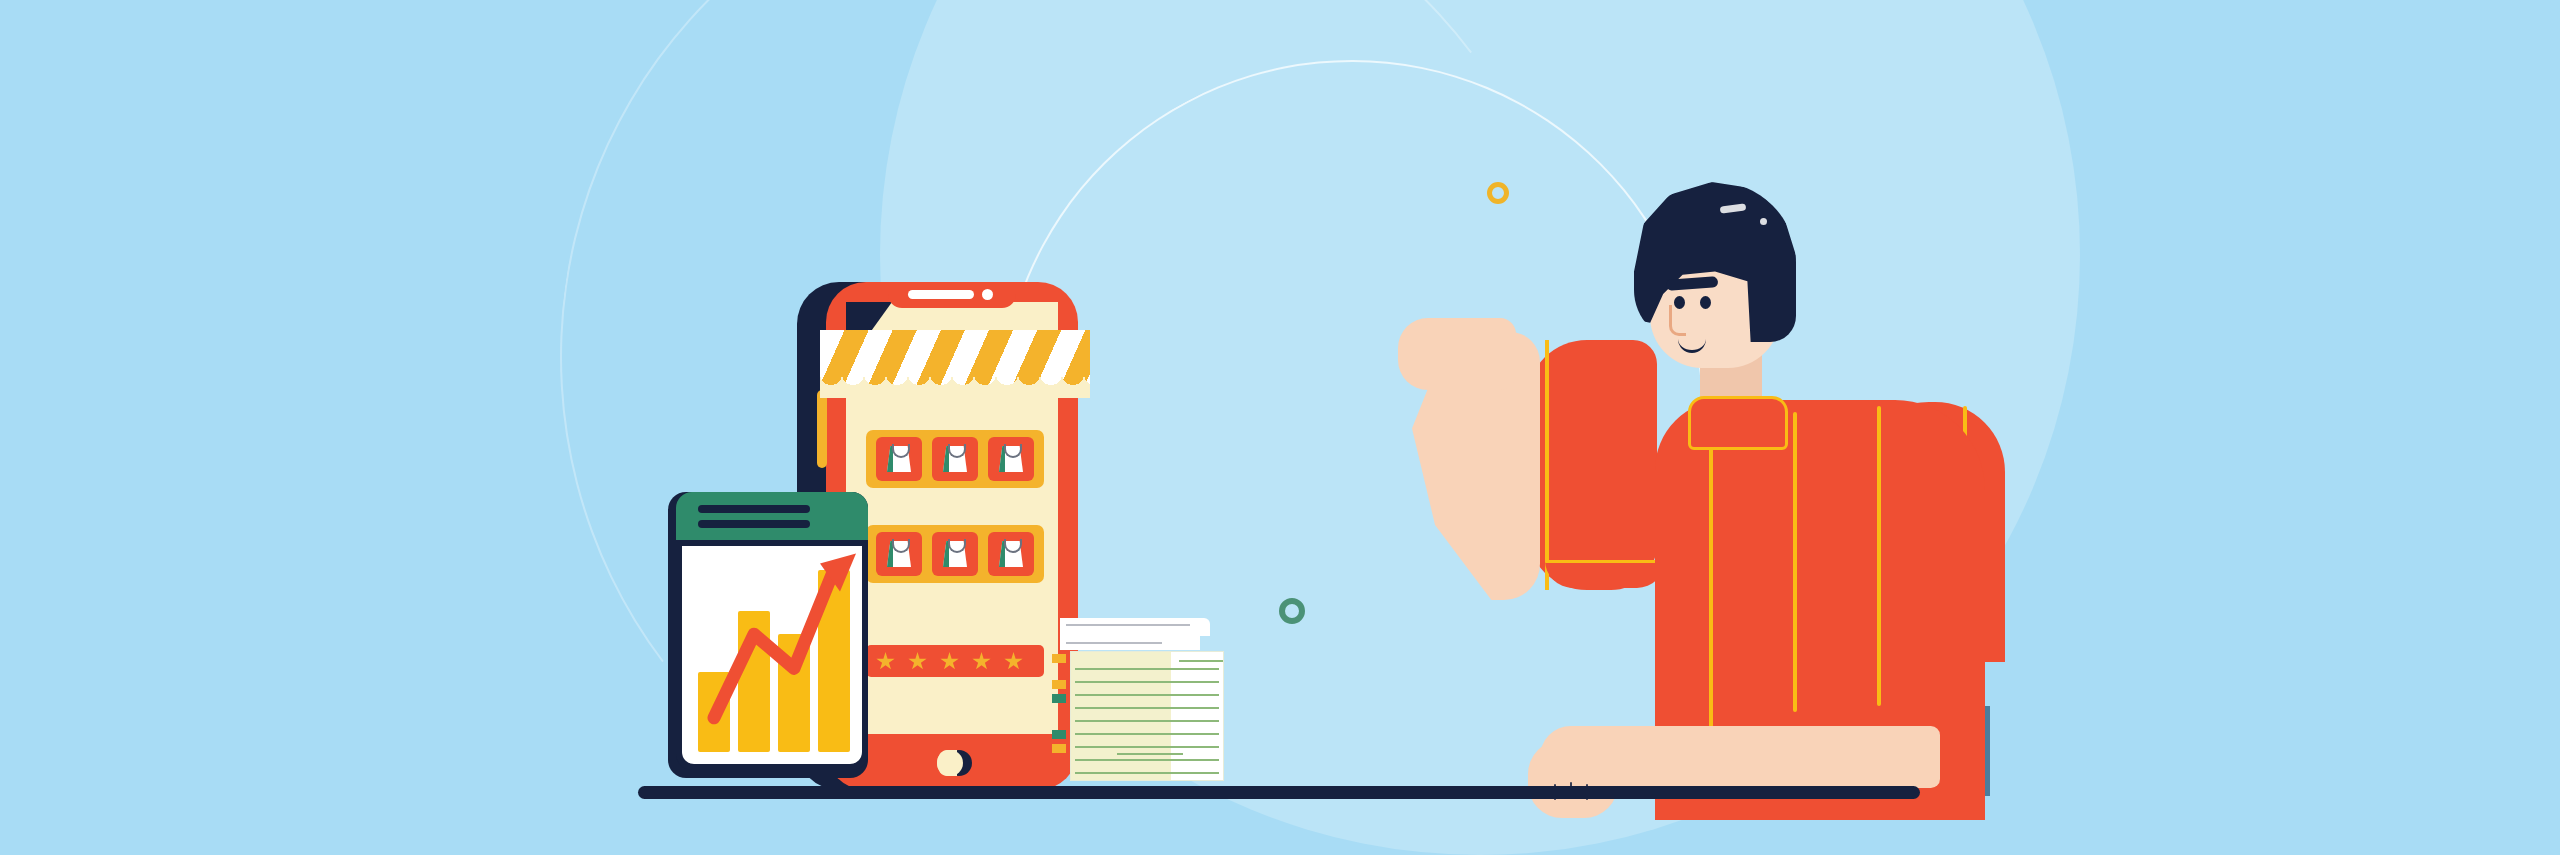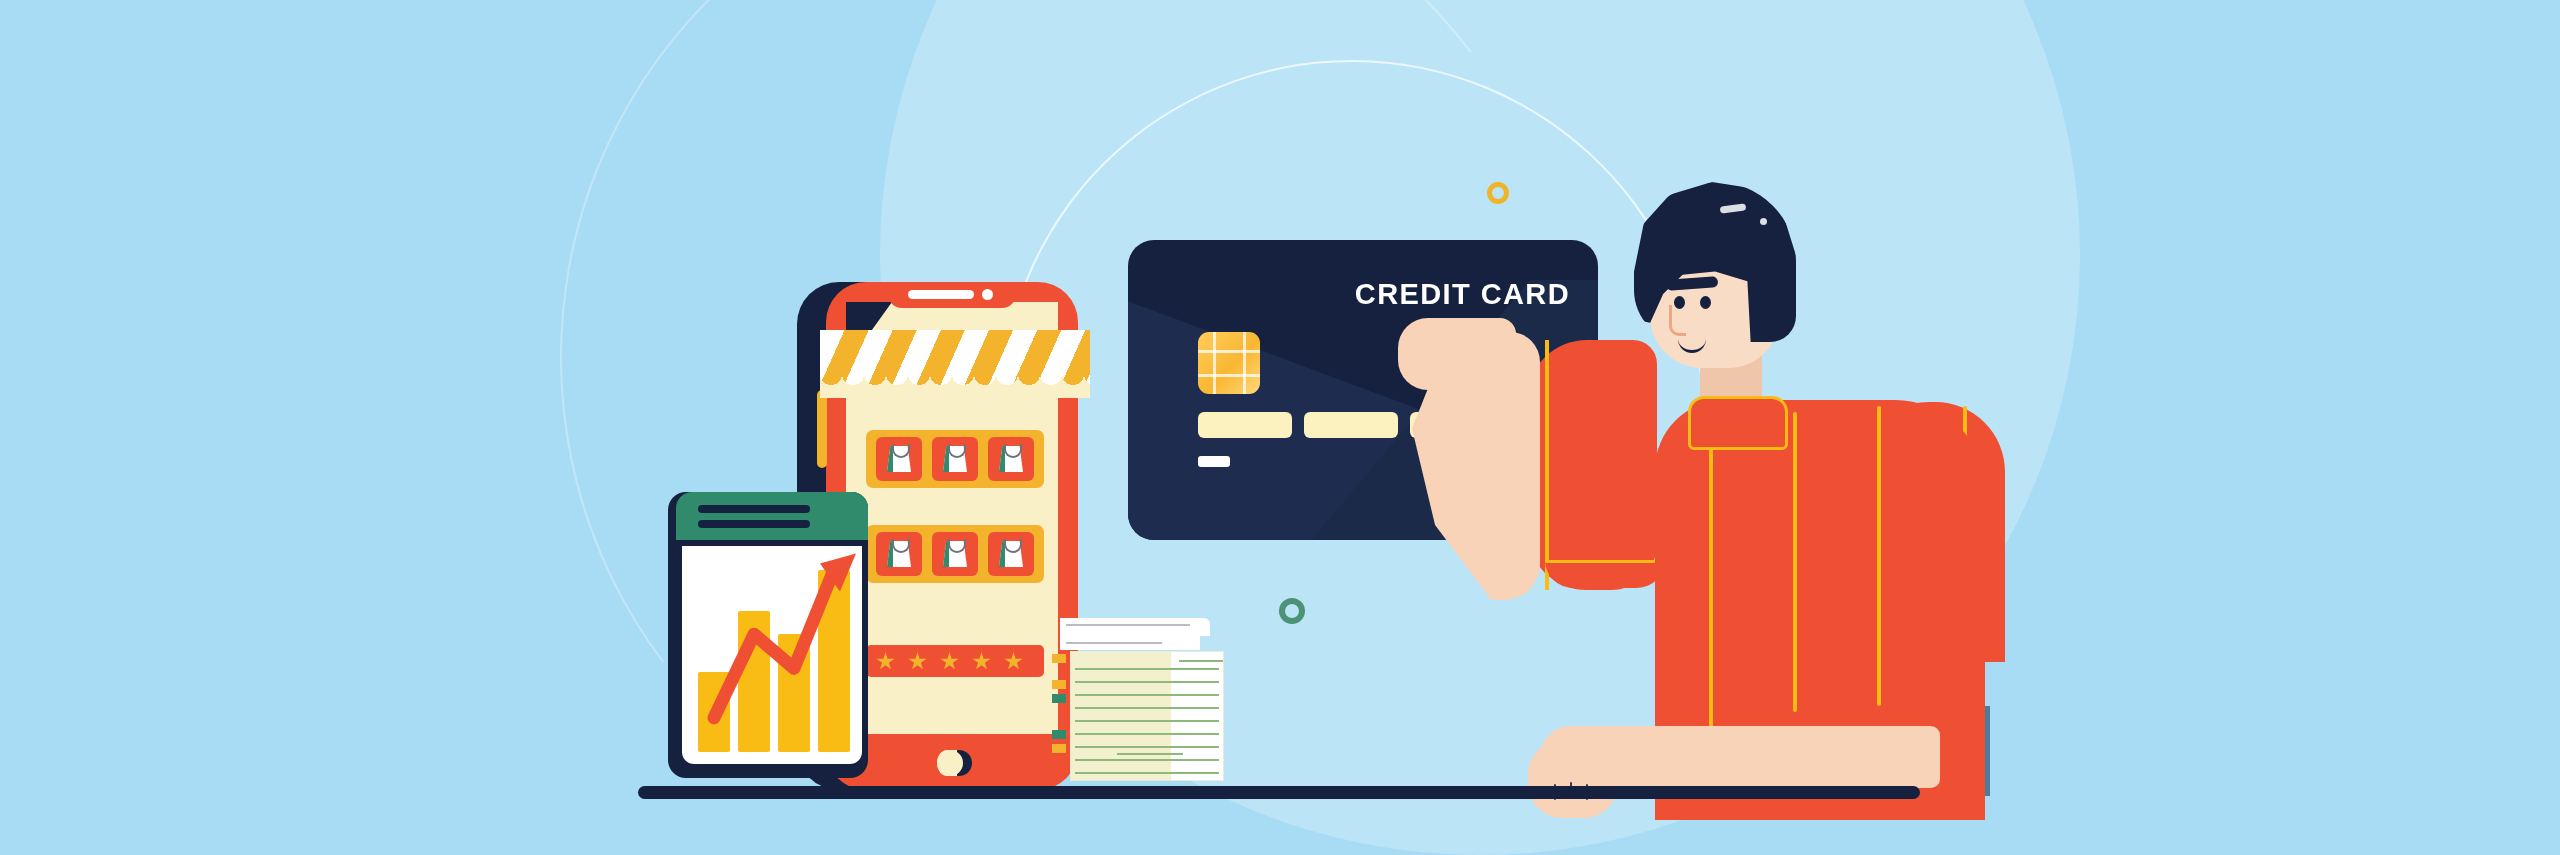--- a/index.html
+++ b/index.html
@@ -348,36 +348,20 @@
       <div class="chart-bar" id="bar-1" style="left: 56px; width: 32px; height: 140.6px;"></div>
       <div class="chart-bar" id="bar-2" style="left: 96px; width: 32px; height: 117.8px;"></div>
       <div class="chart-bar" id="bar-3" style="left: 136px; width: 32px; height: 182.4px;"></div>
       <svg id="chart-arrow-svg" viewBox="0 0 180 218">
         <polyline id="trend-poly" points="32,171.8 72,88.2 112,122.4 152,23.599999999999994" fill="none" stroke="#ef4f33" stroke-width="13" stroke-linecap="round" stroke-linejoin="round"></polyline>
         <polygon id="trend-head" points="174,7.599999999999994 138,17.599999999999994 158,45.599999999999994" fill="#ef4f33"></polygon>
       </svg>
     </div>
   </div>
 
-  <div class="abs" id="credit-card">
-    <div id="cc-sheen-1"></div>
-    <div id="cc-sheen-2"></div>
-    <div id="cc-label">CREDIT CARD</div>
-    <div id="cc-chip">
-      <div class="chip-line" style="left:0;top:18px;width:62px;height:3px;"></div>
-      <div class="chip-line" style="left:0;top:42px;width:62px;height:3px;"></div>
-      <div class="chip-line" style="left:15px;top:0;width:3px;height:62px;"></div>
-      <div class="chip-line" style="left:45px;top:0;width:3px;height:62px;"></div>
-    </div>
-    <div class="cc-field" style="left:70px;width:94px;"></div>
-    <div class="cc-field" style="left:176px;width:94px;"></div>
-    <div class="cc-field" style="left:282px;width:94px;"></div>
-    <div class="cc-field" style="left:388px;width:94px;"></div>
-    <div id="cc-small-line"></div>
-  </div>
 
   <div class="abs" id="p-arm-upper">
     <div class="seam" style="left:18px;top:0;width:4px;height:250px;"></div>
   </div>
   <div class="abs" id="p-sleeve-cuff"></div>
   <div class="abs" id="p-forearm-left"></div>
   <div class="abs" id="p-hand-left"></div>
 
   <div class="abs" id="p-neck"></div>
   <div class="abs" id="p-head"></div>

